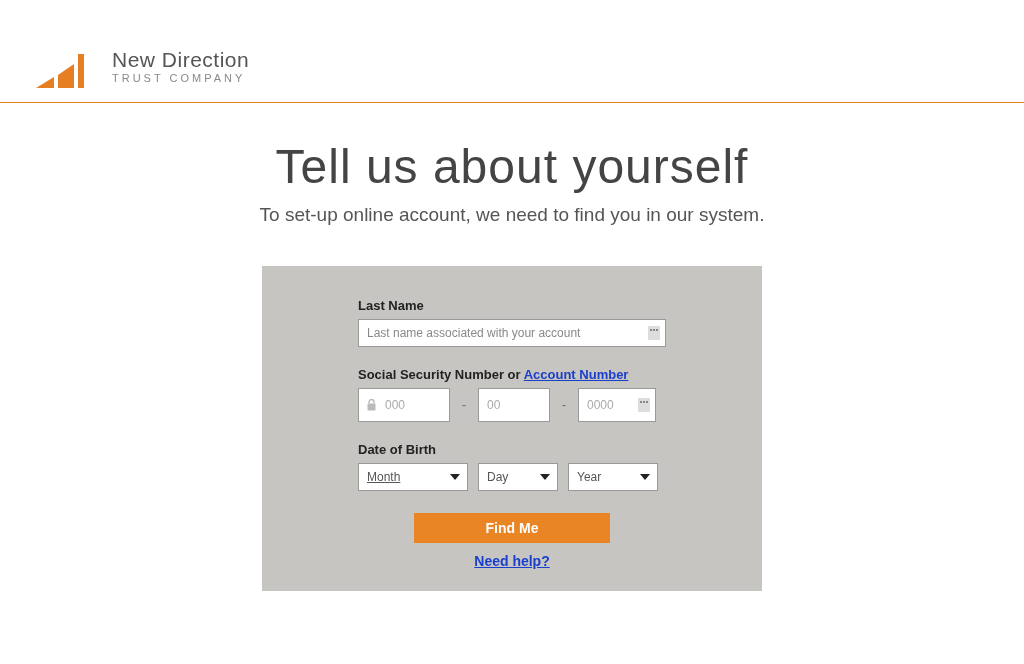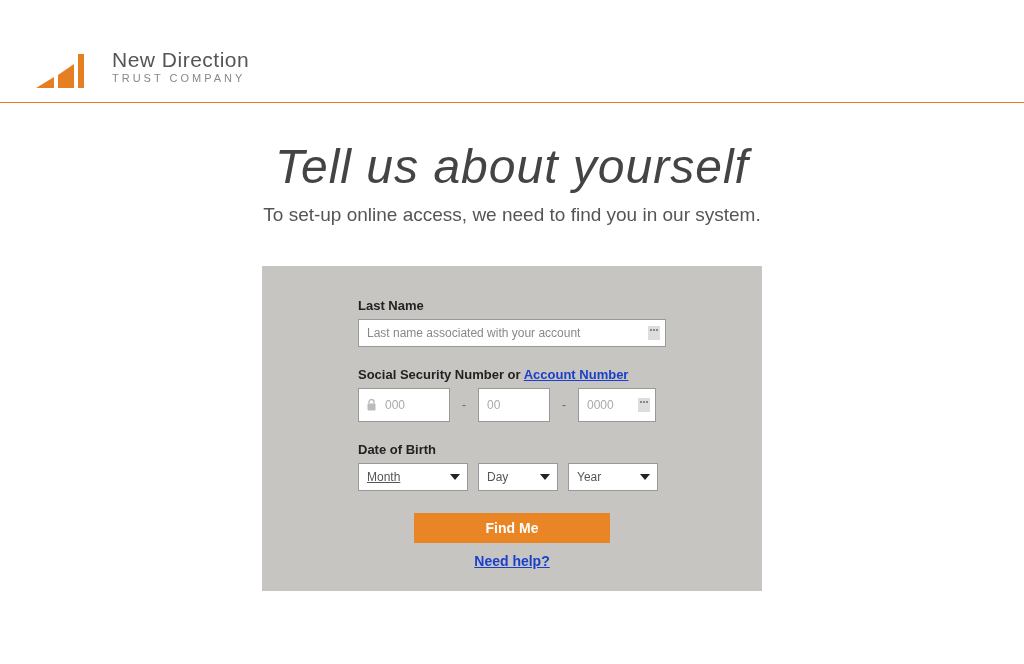--- a/index.html
+++ b/index.html
@@ -20,21 +20,20 @@
     .logo-text .line1 {
       font-size: 21px; font-weight: 400; letter-spacing: 0.5px; color: #555;
     }
     .logo-text .line2 {
       font-size: 11px; letter-spacing: 3px; color: #888;
     }
     .main { text-align: center; padding-top: 36px; }
     .page-title {
       font-size: 48px; font-weight: 200; color: #444; letter-spacing: 1px;
       margin-bottom: 10px;
-      font-style: italic;
     }
     .subtitle {
       font-size: 19px; color: #555; margin-bottom: 40px;
     }
     .form-panel {
       background: #c7c5c2;
       width: 500px;
       margin: 0 auto;
       padding: 32px 96px 22px 96px;
       text-align: left;
@@ -103,21 +102,21 @@
     </svg>
     <div class="logo-text">
       <div class="line1">New Direction</div>
       <div class="line2">TRUST COMPANY</div>
     </div>
   </div>
 </div>
 
 <div class="main">
   <h1 class="page-title">Tell us about yourself</h1>
-  <p class="subtitle">To set-up online access, we need to find you in our system.</p>
+  <p class="subtitle">To set-up online account, we need to find you in our system.</p>
 
   <div class="form-panel">
 
     <label class="form-label">Last Name</label>
     <div class="input-row">
       <input type="text" class="text-input" placeholder="Last name associated with your account" style="">
       <svg class="lp-icon" viewBox="0 0 12 14">
           <rect x="0" y="0" width="12" height="14" fill="#bbb" opacity="0.5"></rect>
           <rect x="2" y="3" width="2" height="2" fill="#888"></rect>
           <rect x="5" y="3" width="2" height="2" fill="#888"></rect>

